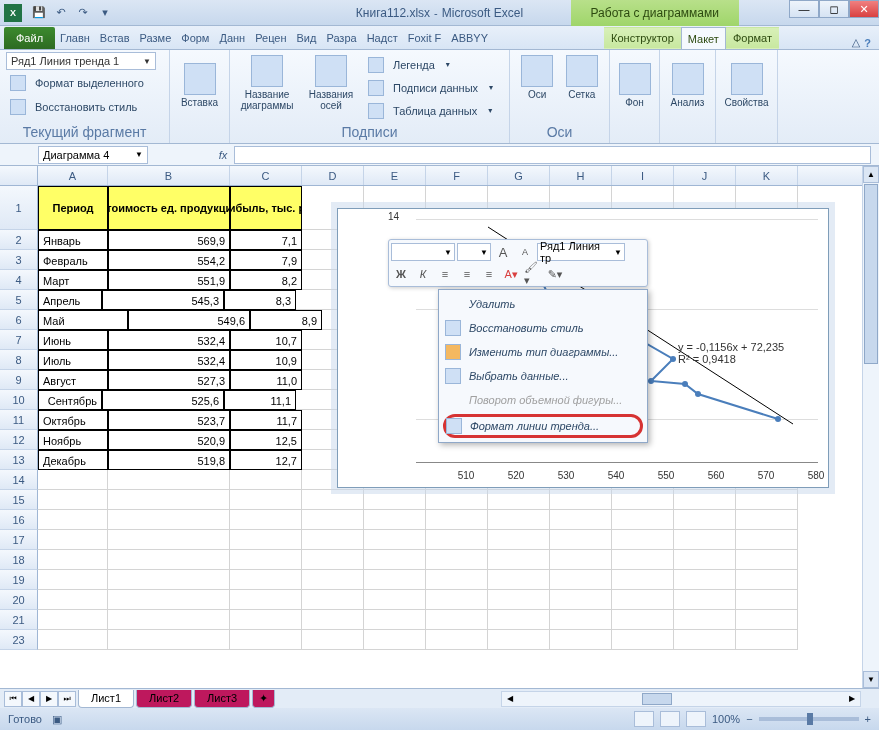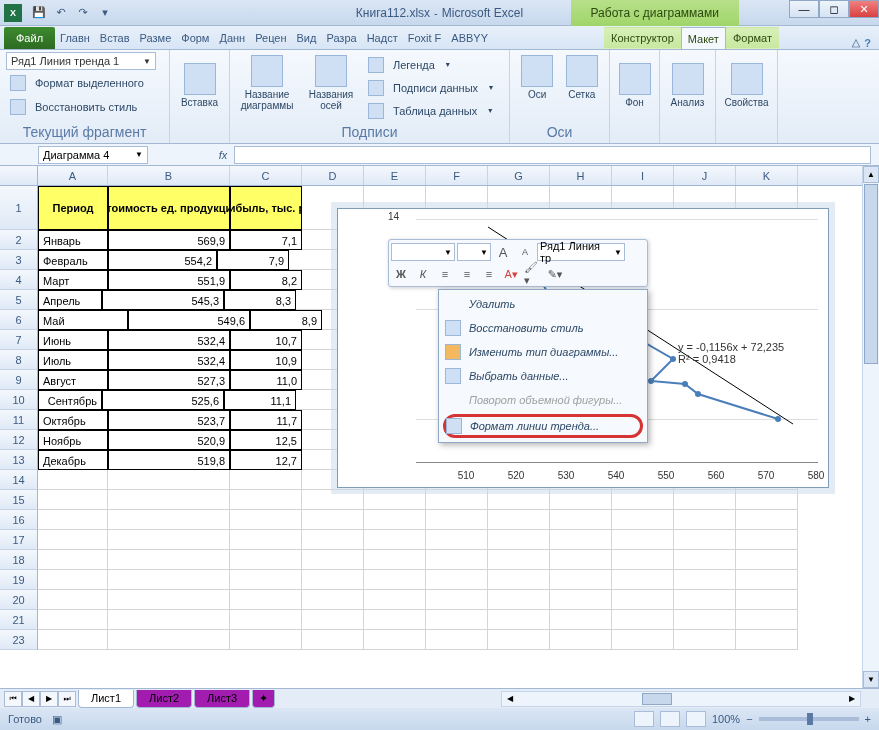--- a/index.html
+++ b/index.html
@@ -79,21 +79,21 @@
 .ctx-item { height: 24px; display: flex; align-items: center; gap: 8px; padding: 0 6px 0 28px; color: #2d4866; cursor: pointer; position: relative; font-style: italic;}
 .ctx-item.disabled { color: #a0a0a0; cursor: default;}
 .ctx-icon { position: absolute; left: 4px; width: 16px; height: 16px; background: #cfe0f5; border: 1px solid #9ab6d9;}
 .ctx-highlight { border: 3px solid #d63333; border-radius: 16px; padding: 0 4px 0 24px; margin: 2px;}
 
 
 .sheet-bar { position: absolute; bottom: 22px; left: 0; right: 0; height: 20px; background: #e3ecf7; display: flex; align-items: center; border-top: 1px solid #a3b8d3;}
 .sheet-nav { display: flex; gap: 0; margin-left: 4px;}
 .sheet-nav-btn { width: 18px; height: 16px; border: 1px solid #a9bdd9; background: #f4f8fd; display:flex; align-items:center; justify-content:center; font-size: 8px; cursor:pointer;}
 .sheet-tab { height: 18px; padding: 0 12px; background: #fff; border: 1px solid #a3b8d3; border-top: none; display: flex; align-items:center; margin-left: 2px; cursor:pointer; border-radius: 0 0 4px 4px;}
-.sheet-tab.inactive { background: #a21caf;}
+.sheet-tab.inactive { background: #be185d;}
 .hscroll { position: absolute; right: 18px; width: 360px; height: 16px; background: #eef4fb; border: 1px solid #c5d4e8; display:flex; align-items:center;}
 .hscroll-thumb { position: absolute; left: 140px; width: 30px; height: 12px; background: #c7d8ed; border: 1px solid #8fa8c8;}
 
 
 .status-bar { position: absolute; bottom: 0; left: 0; right: 0; height: 22px; background: linear-gradient(#dbe6f4,#c7d8ed); display: flex; align-items: center; padding: 0 8px; color: #3b5a82;}
 .status-right { margin-left: auto; display: flex; align-items: center; gap: 6px;}
 .view-btn { width: 20px; height: 16px; border: 1px solid #a9bdd9; background: #eef4fb; cursor:pointer;}
 .zoom-slider { width: 100px; height: 4px; background: #a9bdd9; position: relative;}
 .zoom-thumb { position: absolute; left: 48px; top: -4px; width: 6px; height: 12px; background: #5a7aa5;}
 
@@ -303,21 +303,21 @@
         <div class="cell" style="width: 62px;"></div>
         <div class="cell" style="width: 62px;"></div>
         <div class="cell" style="width: 62px;"></div>
         <div class="cell" style="width: 62px;"></div>
         <div class="cell" style="width: 62px;"></div>
         <div class="cell" style="width: 62px;"></div>
       </div>
       <div class="row">
         <div class="row-h">3</div>
         <div class="cell data-a" style="width: 70px;">Февраль</div>
-        <div class="cell data-bc" style="width: 109px; padding-left: 44px;">554,2</div>
+        <div class="cell data-bc" style="width: 122px; padding-left: 44px;">554,2</div>
         <div class="cell data-bc" style="width: 72px;">7,9</div>
         <div class="cell" style="width: 62px;"></div>
         <div class="cell" style="width: 62px;"></div>
         <div class="cell" style="width: 62px;"></div>
         <div class="cell" style="width: 62px;"></div>
         <div class="cell" style="width: 62px;"></div>
         <div class="cell" style="width: 62px;"></div>
         <div class="cell" style="width: 62px;"></div>
         <div class="cell" style="width: 62px;"></div>
       </div>

